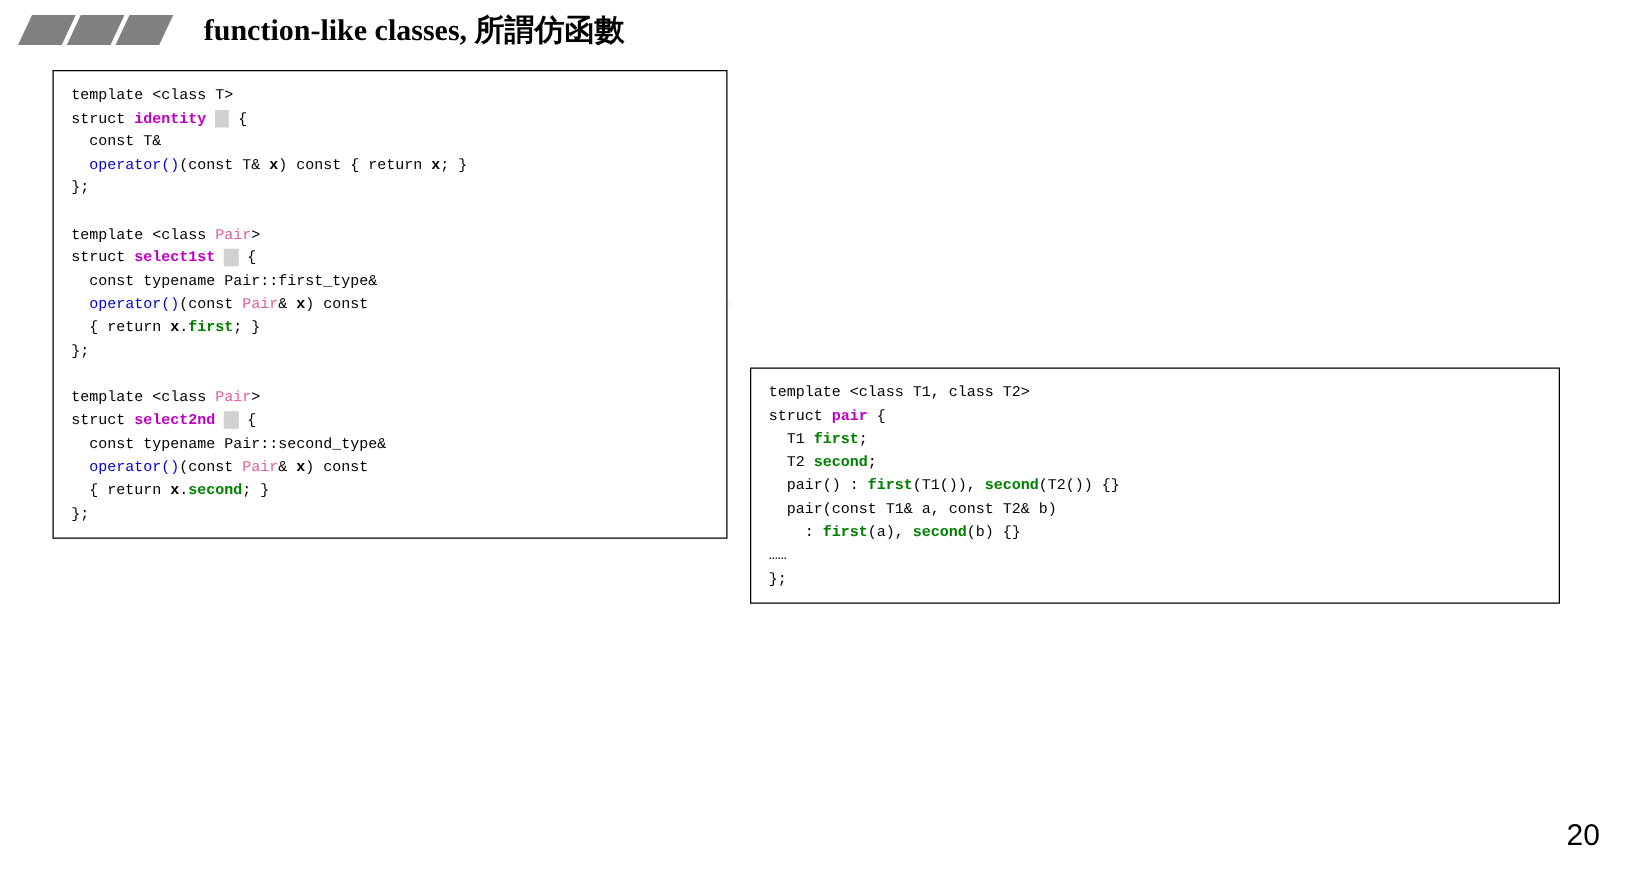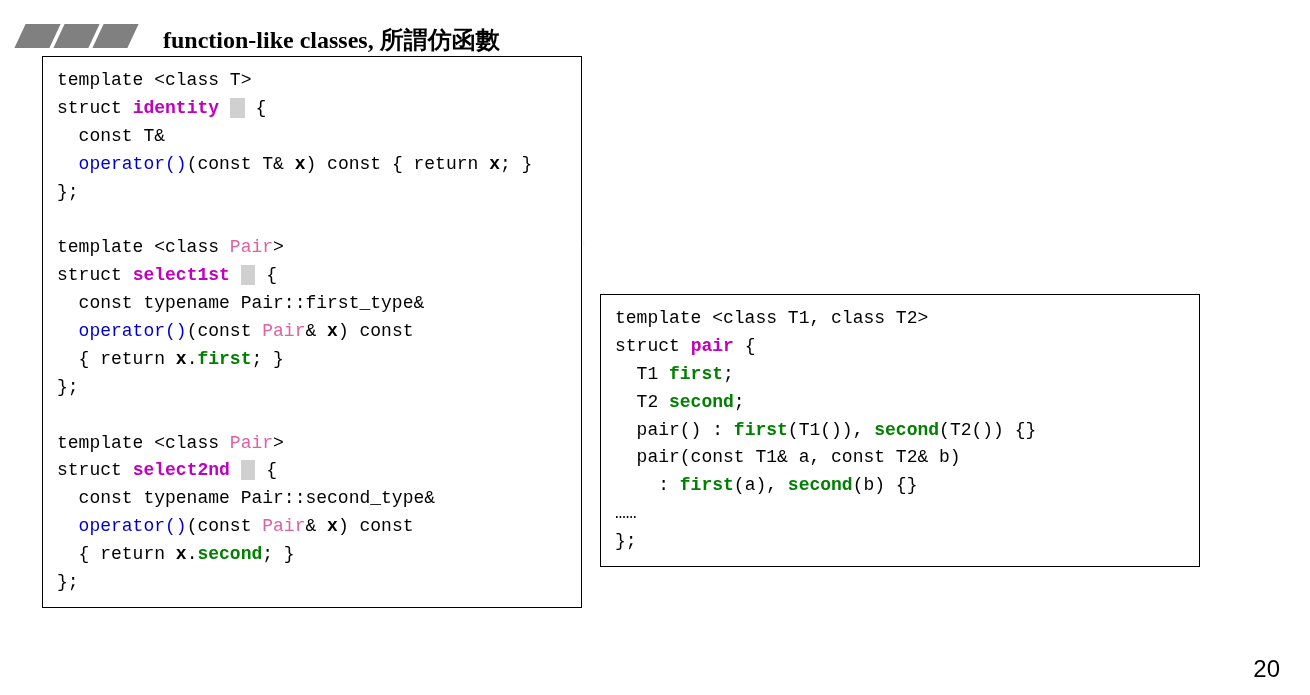--- a/index.html
+++ b/index.html
@@ -6,21 +6,22 @@
     body {
       font-family: "Times New Roman", serif;
       background: #fff;
       width: 1310px;
       height: 695px;
       position: relative;
       padding: 0;
     }
     .header {
       display: flex;
-      padding: 24px 0 12px 20px;
+      align-items: center;
+      padding: 8px 0 12px 20px;
     }
     .skew-boxes {
       display: flex;
       gap: 4px;
       margin-right: 30px;
     }
     .skew-box {
       width: 35px;
       height: 24px;
       background: #808080;
@@ -29,34 +30,34 @@
     .title {
       font-size: 24px;
       font-weight: bold;
       font-family: "Times New Roman", "SimSun", serif;
     }
     .code-box {
       border: 1px solid #000;
       background: #fff;
       padding: 10px 14px;
       font-family: "Courier New", monospace;
-      font-size: 18px;
+      font-size: 12px;
       line-height: 1.55;
       white-space: pre;
       position: absolute;
     }
     .code-box.left {
       left: 42px;
       top: 56px;
       width: 540px;
     }
     .code-box.right {
       left: 600px;
       top: 294px;
-      width: 600px;
+      width: 648px;
     }
     .kw-magenta { color: #c000c0; font-weight: bold; }
     .kw-blue { color: #0000cc; }
     .kw-pink { color: #e060a0; }
     .kw-green { color: #008000; font-weight: bold; }
     .bold { font-weight: bold; }
     .highlight {
       background: #d0d0d0;
       padding: 0 2px;
     }

